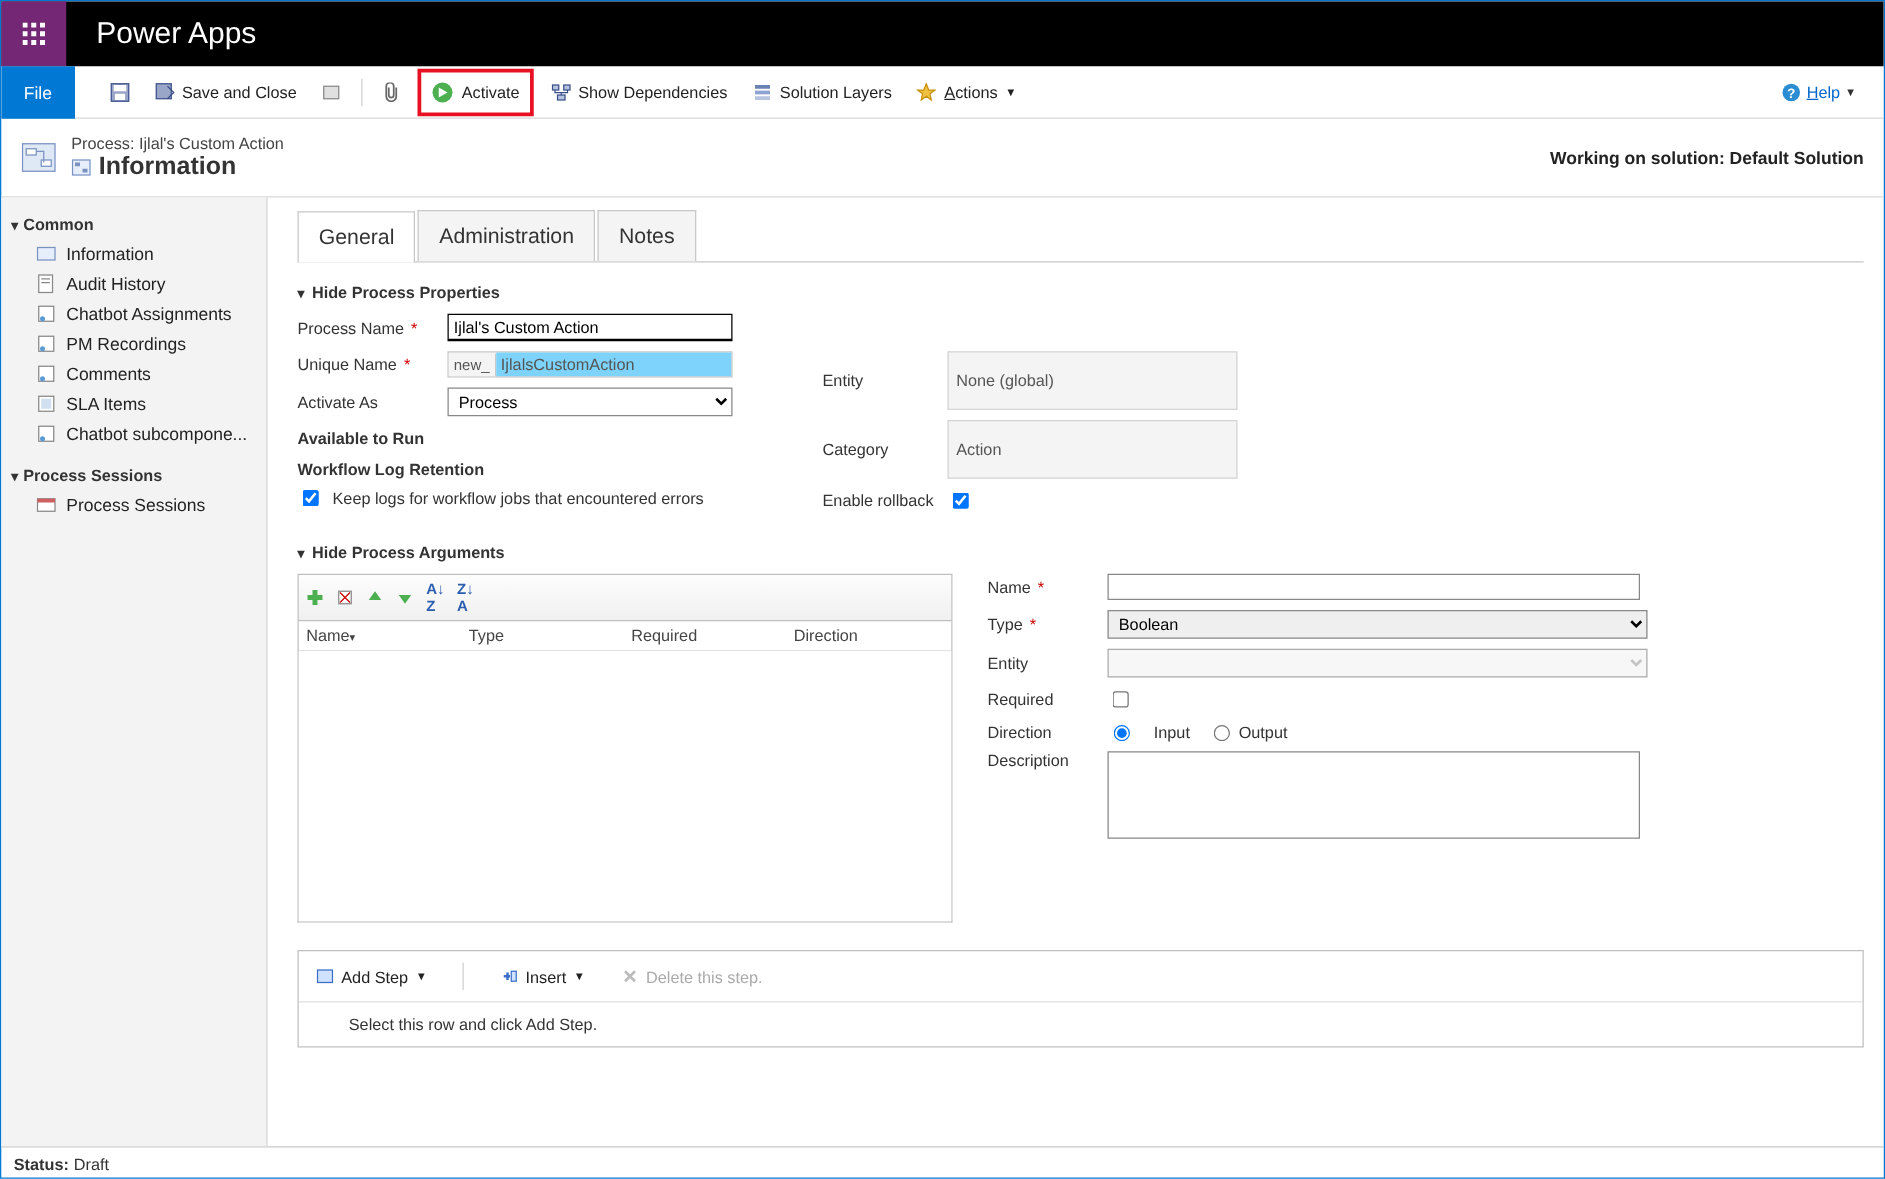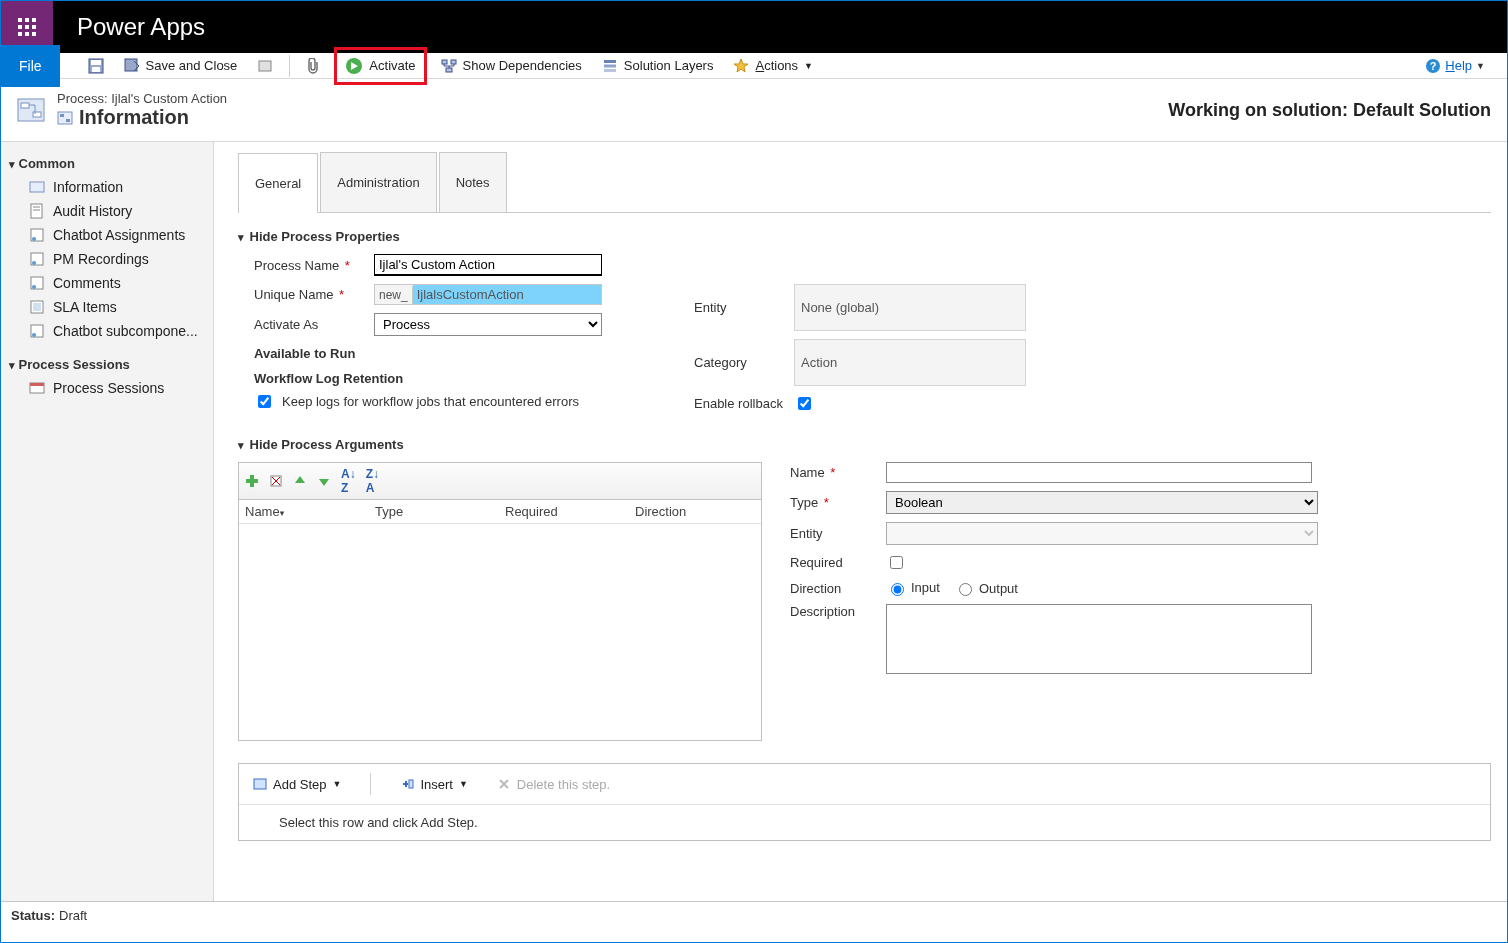--- a/index.html
+++ b/index.html
@@ -32,21 +32,21 @@
     justify-content: center;
   }
   .app-name {
     font-size: 24px;
     padding-left: 24px;
     font-weight: 400;
   }
 
   
   .ribbon {
-    height: 26px;
+    height: 42px;
     border-bottom: 1px solid #d8d8d8;
     display: flex;
     align-items: center;
     padding-right: 12px;
   }
   .file-tab {
     background: #0078d4;
     color: #fff;
     height: 42px;
     padding: 0 18px;
@@ -79,21 +79,21 @@
   .page-header {
     display: flex;
     align-items: center;
     padding: 12px 16px 12px 14px;
     border-bottom: 1px solid #d8d8d8;
   }
   .page-header .icon-box { width: 32px; height: 32px; margin-right: 10px; display:flex; align-items:center; justify-content:center; }
   .page-header .titles { flex: 1; }
   .page-header .pretitle { font-size: 13px; color: #444; }
   .page-header .title { font-size: 20px; font-weight: 600; display:flex; align-items:center; gap:6px; }
-  .working-on { font-weight: 600; font-size: 18px; color: #222; }
+  .working-on { font-weight: 600; font-size: 14px; color: #222; }
 
   
   .main-body { display: flex; height: calc(100% - 52px - 42px - 60px - 28px); }
 
   
   .leftnav {
     width: 213px;
     background: #f3f3f3;
     border-right: 1px solid #d8d8d8;
     padding-top: 10px;
@@ -126,47 +126,47 @@
     padding: 10px 16px 0 24px;
     overflow-y: scroll;
     position: relative;
   }
   .content::-webkit-scrollbar { width: 16px; }
   .content::-webkit-scrollbar-track { background: #f0f0f0; }
   .content::-webkit-scrollbar-thumb { background: #c2c2c2; }
 
   .tabs { display:flex; border-bottom:1px solid #c8c8c8; }
   .tabs .tab {
-    padding: 22px 16px;
+    padding: 10px 16px;
     border:1px solid #c8c8c8;
     border-bottom:none;
     margin-right: 2px;
     background: #f4f4f4;
     cursor:pointer;
-    font-size: 13px;
+    font-size: 17px;
   }
   .tabs .tab.active {
     background: #fff;
     position: relative;
     top:1px;
   }
 
   .section-title {
     display:flex;
     align-items:center;
     gap:6px;
     font-weight:600;
     margin: 16px 0 10px;
   }
   .caret-down::before{content:"▾"; font-size:11px;}
 
   .form-row { display:flex; align-items:center; margin-bottom:8px; }
   .form-row .label { width: 120px; font-size:13px; }
   .form-row .req { color:#c00; margin-left:2px; }
-  .form-columns { display:flex; gap: 92px; margin-left: 16px; }
+  .form-columns { display:flex; gap: 72px; }
   .col { flex: 0 0 auto; }
 
   input[type=text], select, textarea {
     font-family: inherit;
     font-size: 13px;
   }
   .fld-process-name { width: 228px; border:1px solid #000; padding:2px 4px; border-bottom:2px solid #000;}
   .fld-unique-wrap { display:flex; align-items:center; width:228px; border:1px solid #c8c8c8; background:#f4f4f4; }
   .fld-unique-prefix { padding:2px 4px; font-size:12px; color:#555; border-right:1px solid #c8c8c8; background:#f4f4f4; }
   .fld-unique { border:none; background:#7dd3fc; padding:2px 4px; flex:1; color:#555; }
@@ -529,21 +529,21 @@
         <div class="form-row">
           <div class="label">Entity</div>
           <select disabled="" style="background:#f4f4f4;color:#aaa;"><option></option></select>
         </div>
         <div class="form-row">
           <div class="label">Required</div>
           <input type="checkbox" style="">
         </div>
         <div class="form-row">
           <div class="label">Direction</div>
-          <label style="display:flex;gap:4px;margin-right:14px;">
+          <label style="display:flex;align-items:center;gap:16px;margin-right:14px;">
               <input type="radio" name="dir" checked="" style="">
               <span>Input</span>
             </label>
           <label style="display:flex;align-items:center;gap:4px;">
               <input type="radio" name="dir" style="">
               <span>Output</span>
             </label>
         </div>
         <div class="form-row" style="align-items:flex-start;">
           <div class="label">Description</div>

